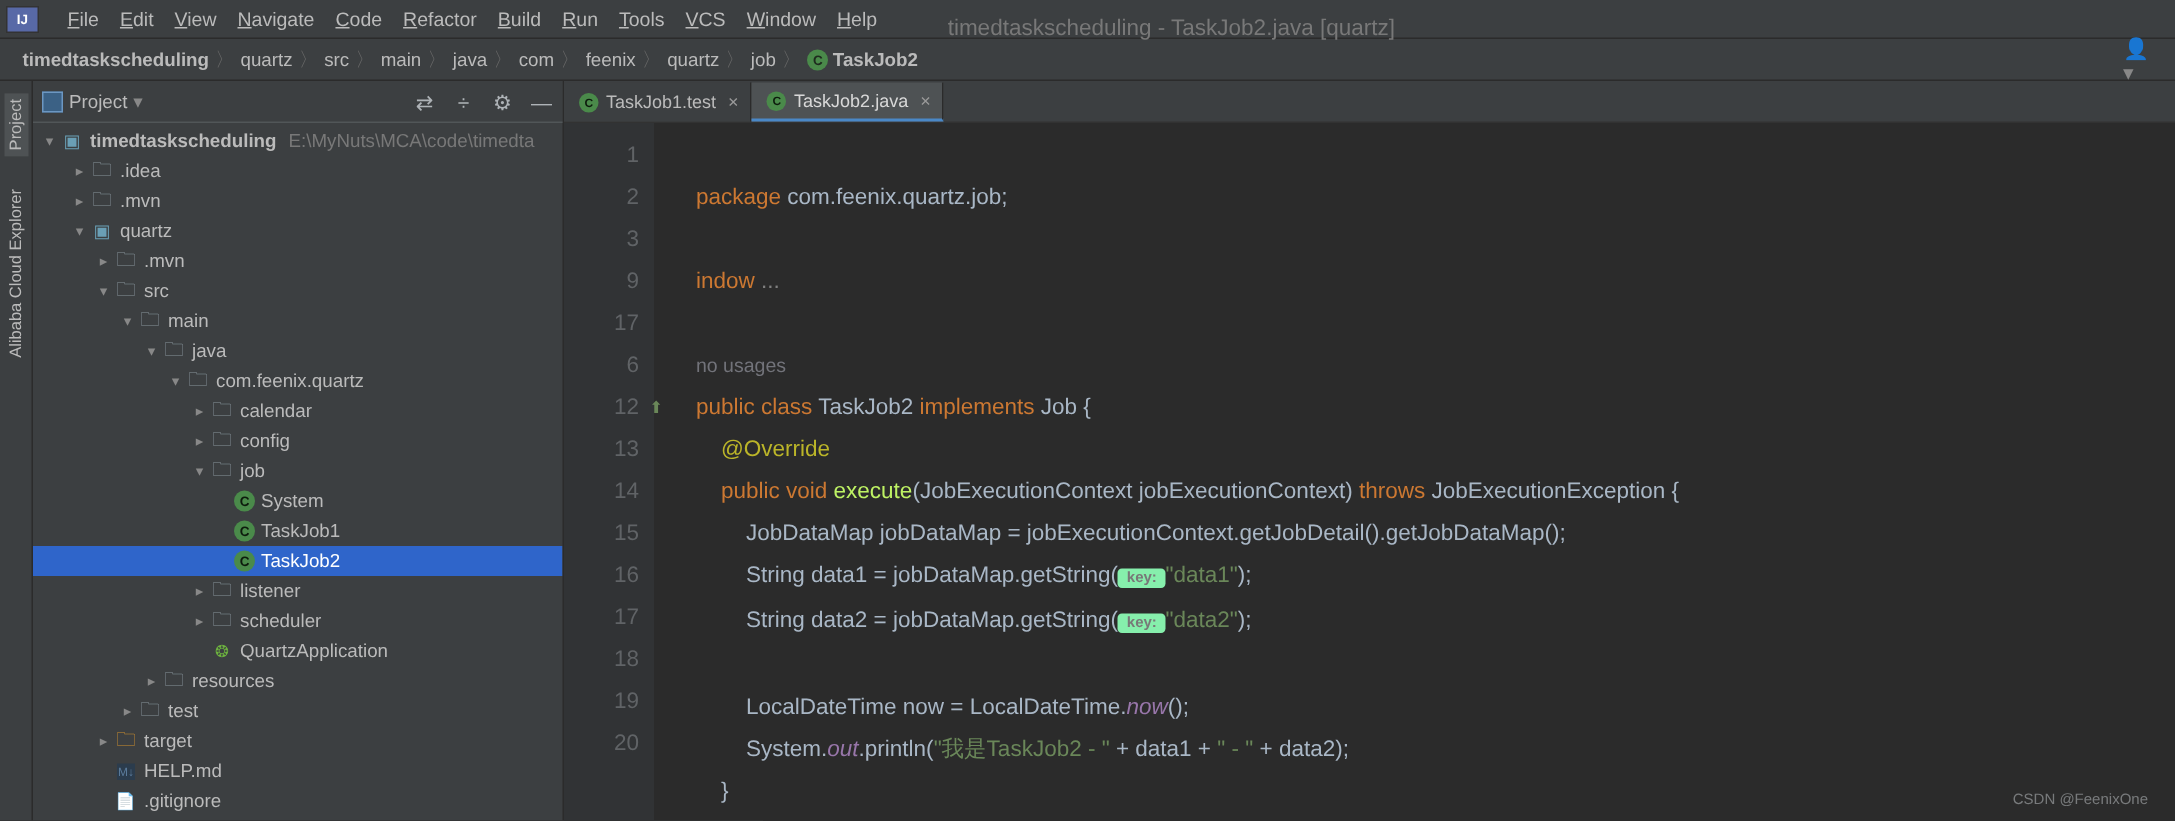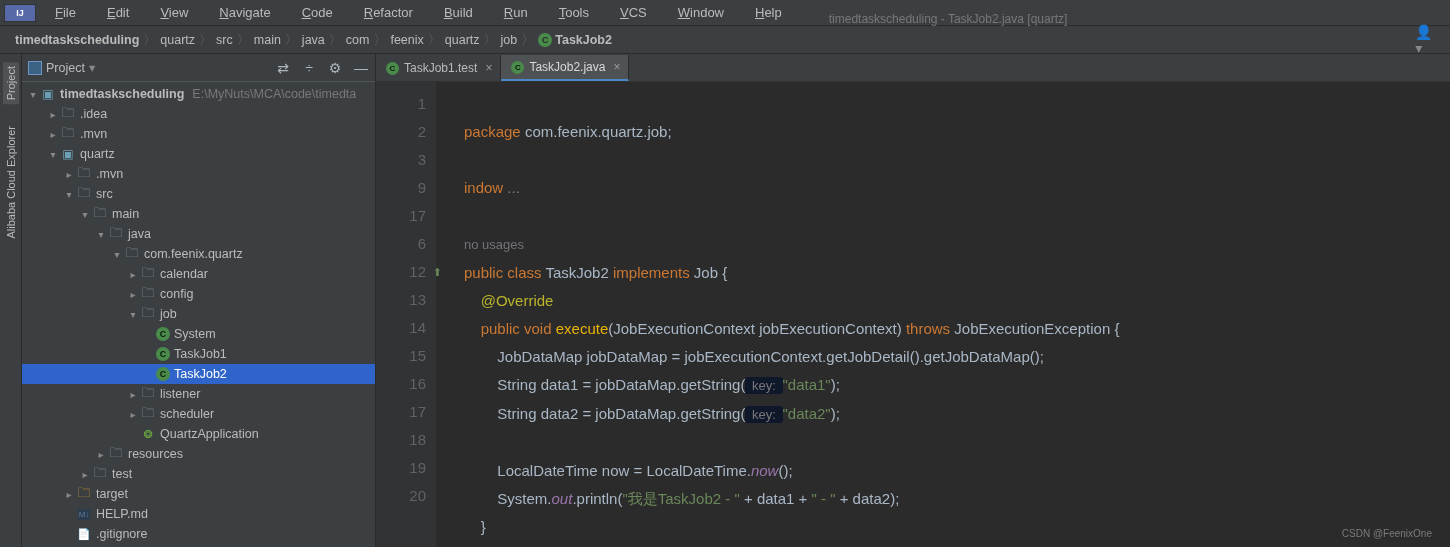--- a/index.html
+++ b/index.html
@@ -1,22 +1,22 @@
 <!DOCTYPE html>
 <html><head>
 <meta charset="utf-8">
 <style>
 * { margin:0; padding:0; box-sizing:border-box; font-family:"Segoe UI",Arial,sans-serif; }
 body { background:#3c3f41; color:#bbbbbb; font-size:13px; width:1450px; height:547px; overflow:hidden; position:relative; }
 .menubar { height:26px; background:#3c3f41; display:flex; align-items:center; padding:0 4px; border-bottom:1px solid #2b2b2b; }
-.logo { width:32px; height:18px; background:#5869a7; border:1px solid #333; display:flex; align-items:center; justify-content:center; font-size:9px; font-weight:bold; color:#fff; margin-right:12px;}
-.menu-items { display:flex; gap:17px; }
+.logo { width:22px; height:18px; background:#5869a7; border:1px solid #333; display:flex; align-items:center; justify-content:center; font-size:9px; font-weight:bold; color:#fff; margin-right:12px;}
+.menu-items { display:flex; gap:0; }
 .menu-item { padding:3px 7px; cursor:pointer; }
 .menu-item u { text-decoration:underline; }
-.window-title { margin-left:40px; color:#787878; font-size:12px;margin-top:12px; }
+.window-title { margin-left:40px; color:#787878; font-size:15px;margin-top:12px; }
 .nav-bar { height:28px; background:#3c3f41; border-bottom:1px solid #2b2b2b; display:flex; align-items:center; padding:0 12px; }
 .crumb { display:flex; align-items:center; gap:3px; padding:0 3px; color:#bbbbbb; cursor:pointer; font-size:12.5px;}
 .crumb-sep { color:#666; margin:0 1px; }
 .crumb .ficon { width:14px; height:14px; border-radius:50%; background:#4a8a4a; display:inline-flex; align-items:center; justify-content:center; font-size:9px; color:#1e2b1e; font-weight:bold;}
 .body-row { display:flex; height:calc(100% - 54px); }
 .side-tabs { width:22px; background:#3c3f41; border-right:1px solid #2b2b2b; display:flex; flex-direction:column; align-items:center; padding-top:8px; gap:18px;}
 .side-tab { writing-mode:vertical-rl; transform:rotate(180deg); font-size:11px; color:#bbbbbb; cursor:pointer; padding:4px 2px;}
 .side-tab.active { background:#4e5254; }
 .project-pane { width:354px; background:#3c3f41; border-right:1px solid #2b2b2b; display:flex; flex-direction:column; }
 .pane-header { height:28px; display:flex; align-items:center; padding:0 6px; border-bottom:1px solid #515658; background:#3c3f41;}
@@ -46,24 +46,24 @@
 .tab { height:26px; display:flex; align-items:center; gap:5px; padding:0 8px 0 10px; background:#3c3f41; border-right:1px solid #2b2b2b; cursor:pointer; font-size:12px; color:#bbbbbb;}
 .tab.active { background:#4e5254; color:#d8d8d8; border-bottom:2px solid #4a88c7;}
 .tab .cic { width:13px; height:13px; border-radius:50%; background:#4a8a4a; display:inline-flex; align-items:center; justify-content:center; font-size:8px; color:#0d1b0d; font-weight:bold;}
 .tab .close { font-size:12px; color:#999; cursor:pointer; margin-left:3px;}
 .editor-body { flex:1; display:flex; font-family:"JetBrains Mono","Consolas",monospace; font-size:15px; overflow:auto;}
 .gutter { width:60px; background:#313335; text-align:right; color:#606366; padding:8px 10px 8px 0; line-height:28px; user-select:none; position:relative;}
 .gutter .gicon { position:absolute; right:-16px; font-size:11px; color:#6a8759;}
 .code { flex:1; padding:8px 0 8px 28px; line-height:28px; color:#a9b7c6; white-space:pre;}
 .kw { color:#cc7832; }
 .str { color:#6a8759; }
-.fn { color:#eab308; }
+.fn { color:#bef264; }
 .ann { color:#bbb529; }
 .it { font-style:italic; color:#9876aa;}
-.hint-inline { color:#787878; font-size:13px; background:#0f172a; padding:1px 3px; border-radius:3px;}
+.hint-inline { color:#787878; font-size:10px; background:#86efac; padding:1px 3px; border-radius:3px;font-weight:bold;}
 .cm { color:#808080; }
 .nousage { color:#72737a; font-size:13px;}
 .watermark { position:absolute; bottom:8px; right:18px; color:#b8bcbf; opacity:.55; font-size:10px; font-family:Arial;}
 .right-icons { margin-left:auto; display:flex; gap:6px; color:#888; padding-right:6px;}
 </style>
 </head>
 <body>
 
 <div class="menubar">
   <div class="logo">IJ</div>

